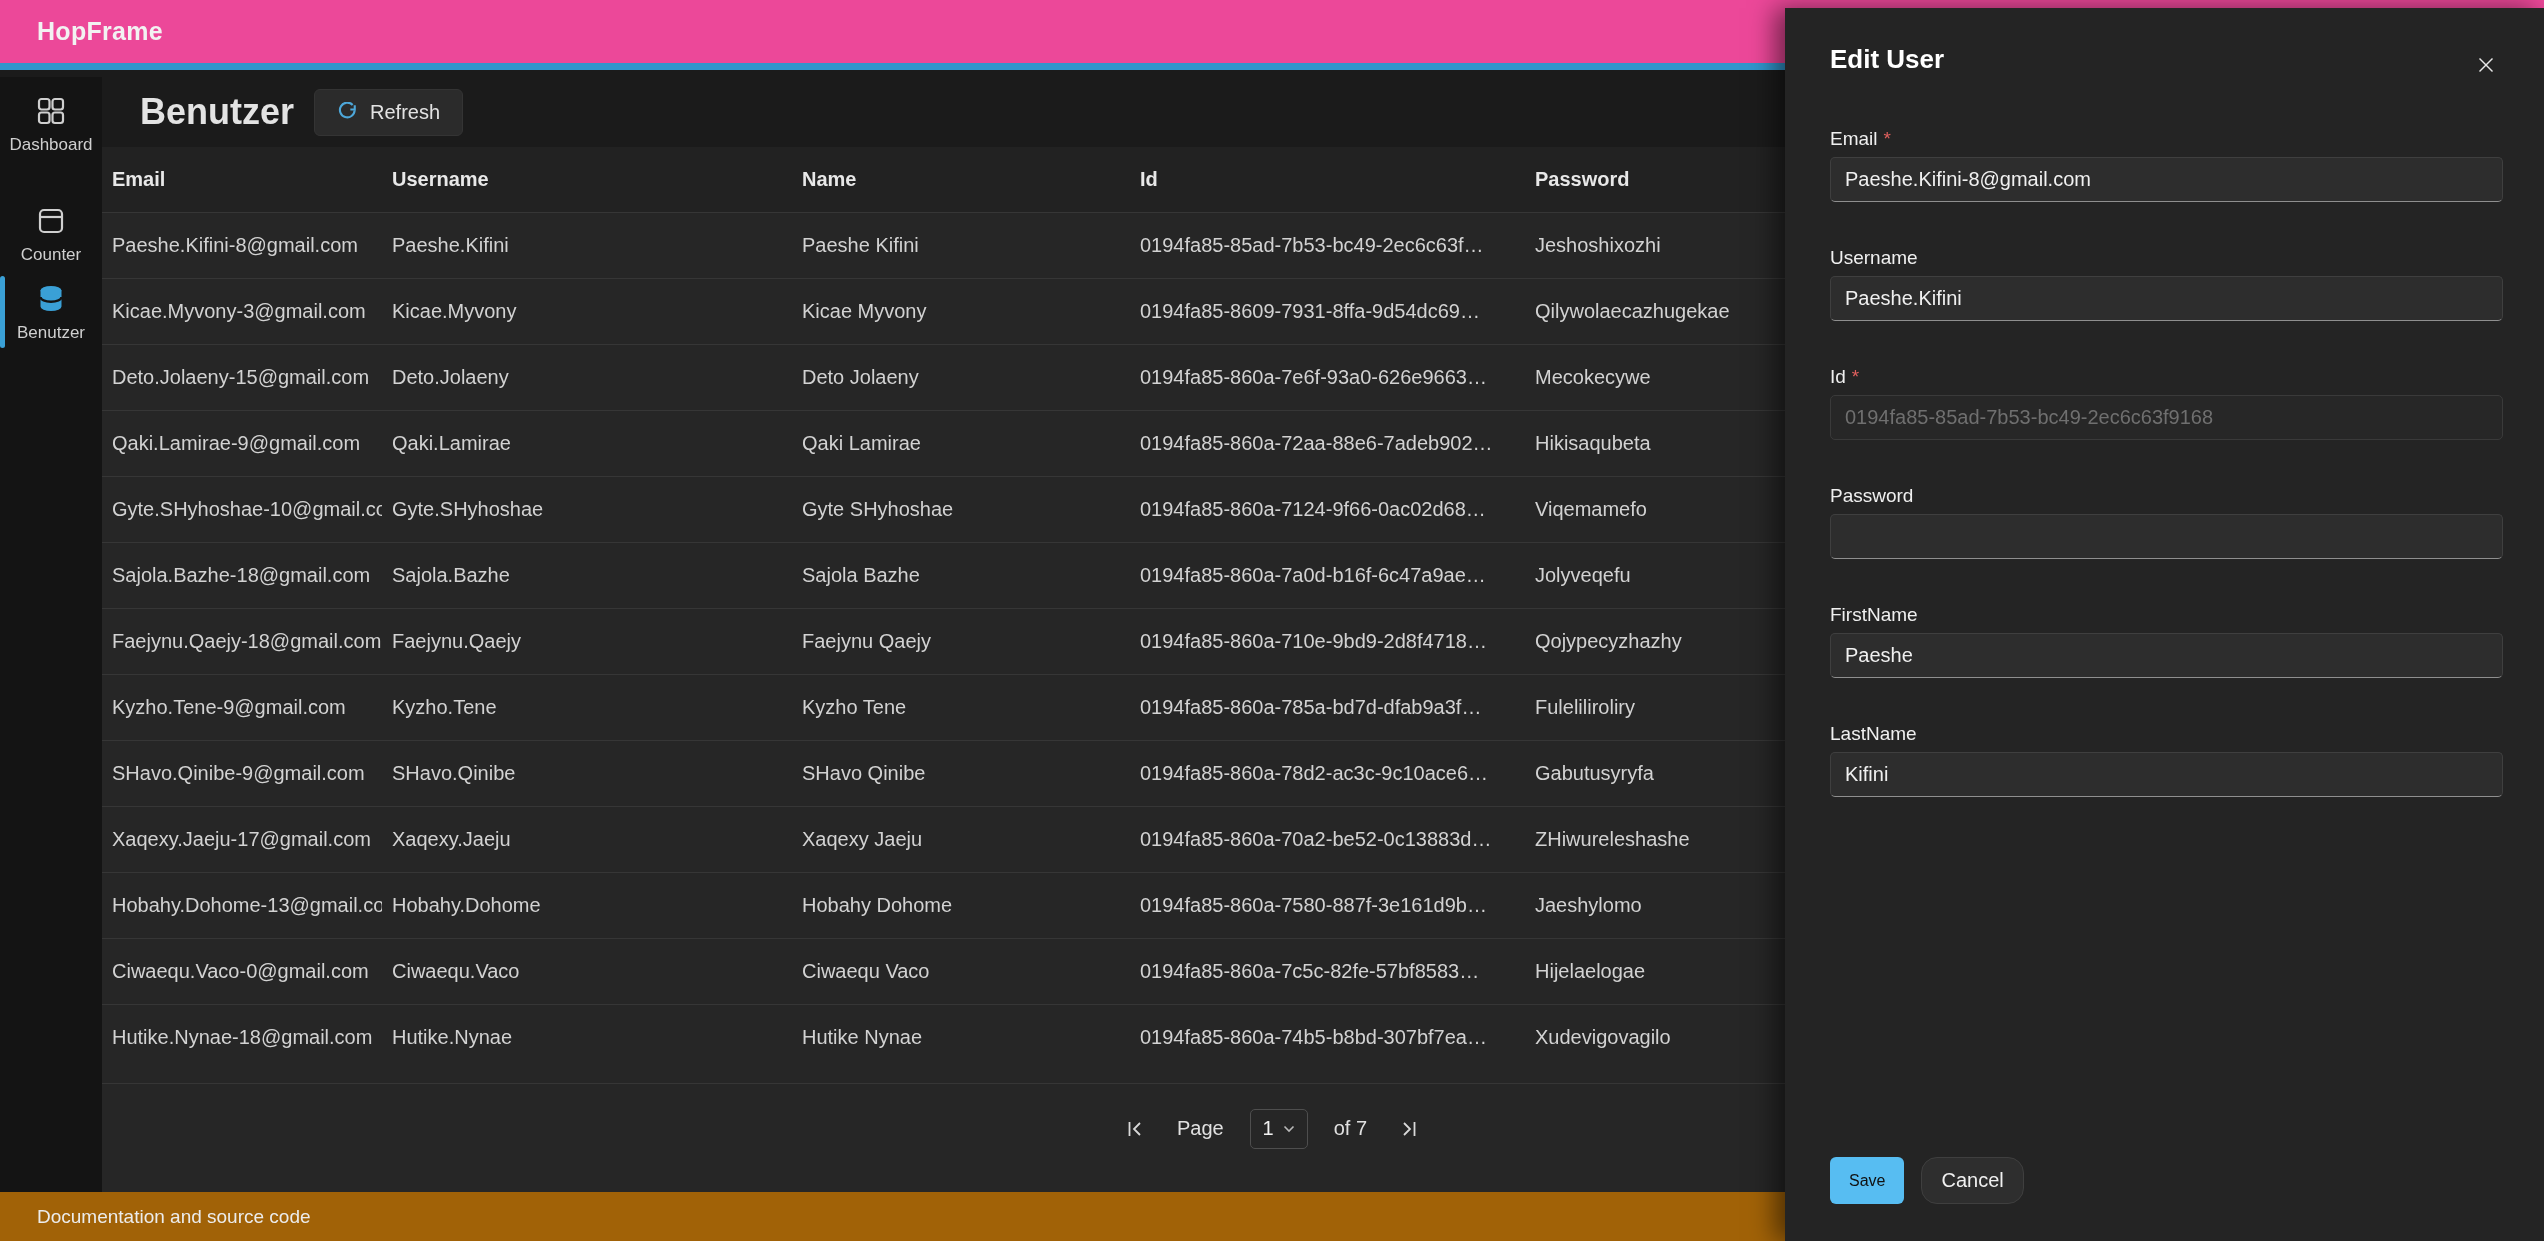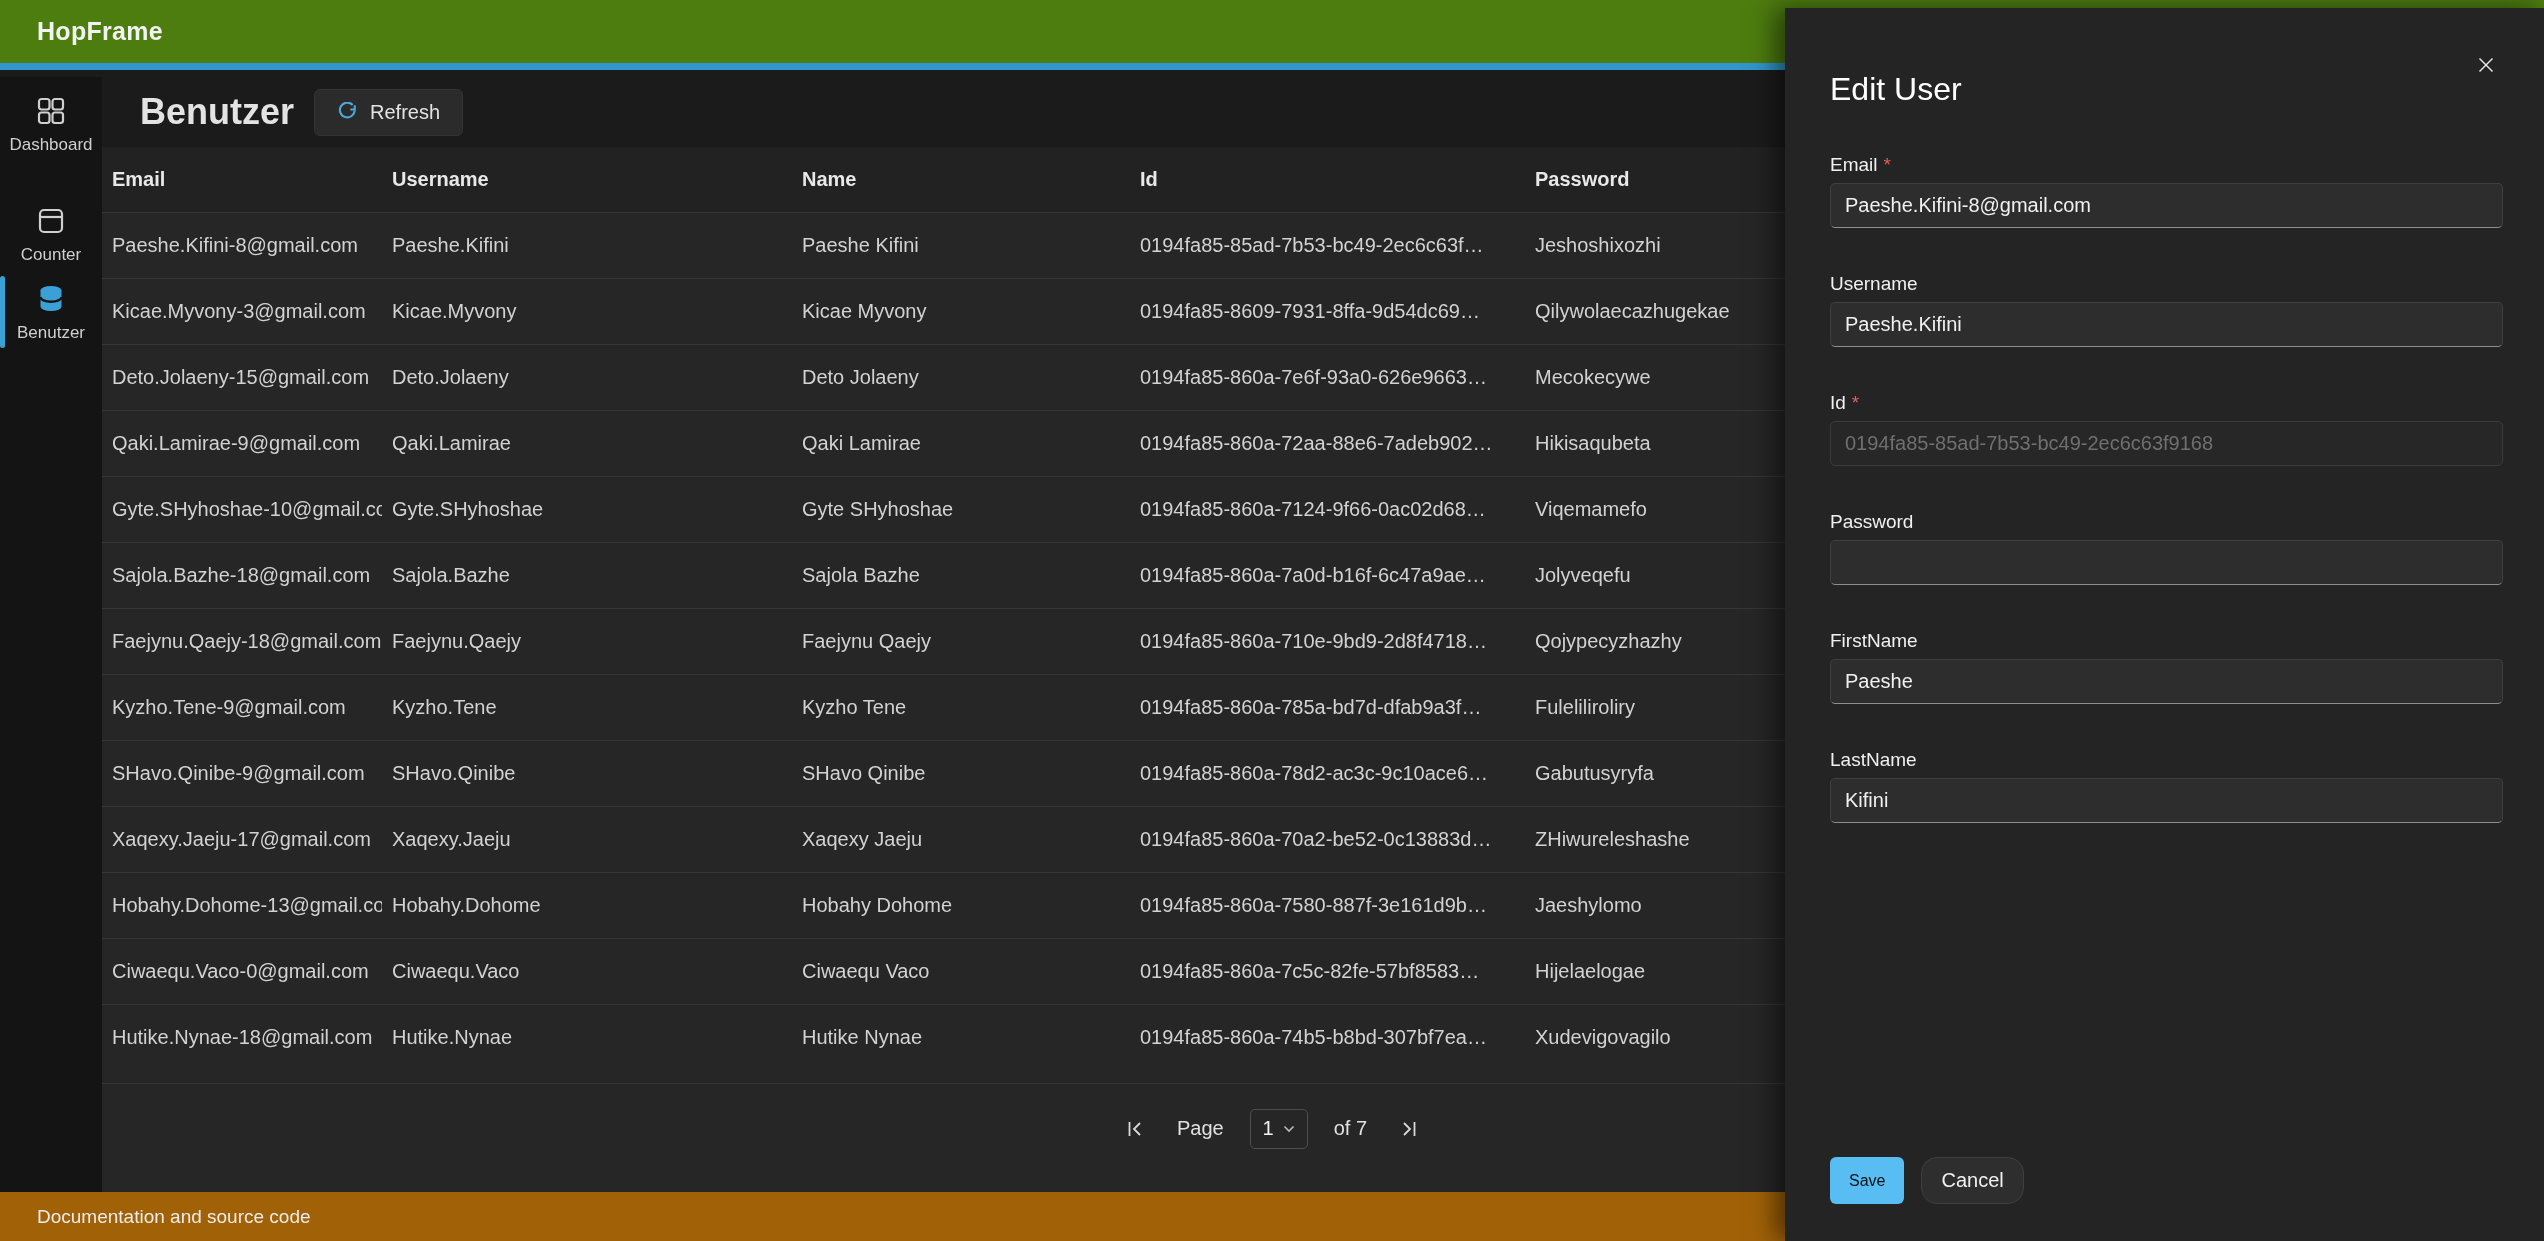--- a/index.html
+++ b/index.html
@@ -1,21 +1,21 @@
 <!DOCTYPE html>
 <html><head>
 <meta charset="utf-8">
 <style>
   * { margin:0; padding:0; box-sizing:border-box; }
   html,body { background:#000; }
   .app{ position:relative; width:2544px; height:1241px; background:#1b1b1b; overflow:hidden;
         font-family:"Liberation Sans","DejaVu Sans",sans-serif; }
 
   
-  .topbar{ position:absolute; top:0; left:0; width:100%; height:70px; background:#4d7c0f;
+  .topbar{ position:absolute; top:0; left:0; width:100%; height:70px; background:#ec4899;
            border-bottom:7px solid #3196cc; display:flex; align-items:center; padding-left:37px; }
   .brand{ color:#f2f2f2; font-size:25px; font-weight:bold; letter-spacing:.3px; }
 
   
   .sidebar{ position:absolute; top:77px; left:0; width:102px; bottom:49px; background:#141414; }
   .nav-item{ position:absolute; left:0; width:100%; display:flex; flex-direction:column;
              align-items:center; gap:8px; color:#cfcfcf; cursor:pointer; }
   .nav-item svg{ width:32px; height:32px; display:block; }
   .nav-label{ font-size:17px;text-align:center; }
   .nav-dashboard{ top:18px; }
@@ -54,21 +54,21 @@
 
   
   .footer{ position:absolute; left:0; bottom:0; width:100%; height:49px; background:#a16207;
            display:flex; align-items:center; padding-left:37px; }
   .footer-link{ color:#ececec; font-size:19px; text-decoration:none; cursor:pointer; }
 
   
   .drawer{ position:absolute; top:8px; right:0; width:759px; height:1233px; background:#242424;
            box-shadow:-10px 0 24px rgba(0,0,0,.5); padding:36px 41px 0 45px; }
   .drawer-head{ display:flex; justify-content:space-between; align-items:flex-start; margin-bottom:46px; }
-  .drawer-title{ font-size:32px; font-weight:400; color:#ffffff;margin-top:27px; }
+  .drawer-title{ font-size:26px; font-weight:700; color:#ffffff; }
   .close-btn{ background:none; border:none; cursor:pointer; padding:4px; margin-top:4px; }
   .close-btn svg{ width:26px; height:26px; display:block; }
 
   .field{ margin-bottom:45px; }
   .field label{ display:block; font-size:19px; color:#f0f0f0; margin-bottom:7px; }
   .req{ color:#e0605e; margin-left:6px; }
   .field input{ width:100%; height:45px; background:#2d2d2d; border:1px solid #3f3f3f;
                 border-bottom-color:#8f8f8f; border-radius:5px; color:#f0f0f0; font-size:20px;
                 padding:0 14px; font-family:inherit; outline:none; }
   .field input:disabled{ background:#272727; color:#6f6f6f; border:1px solid #3a3a3a; }

